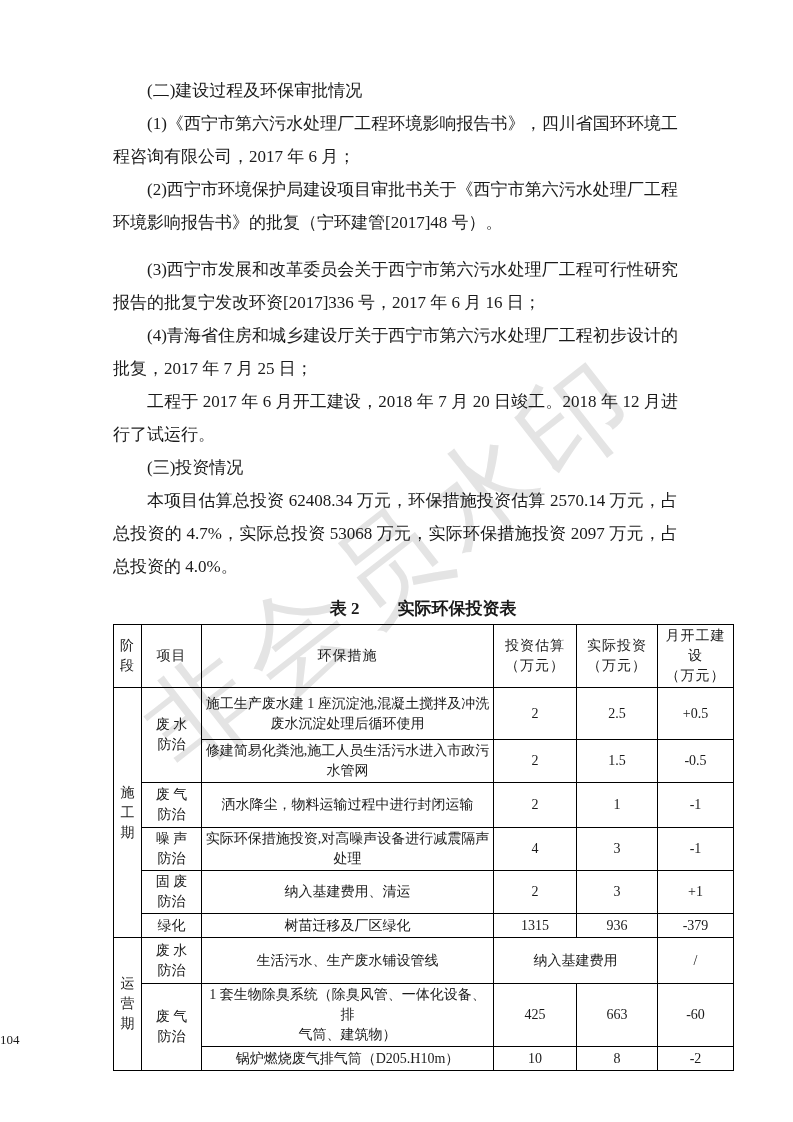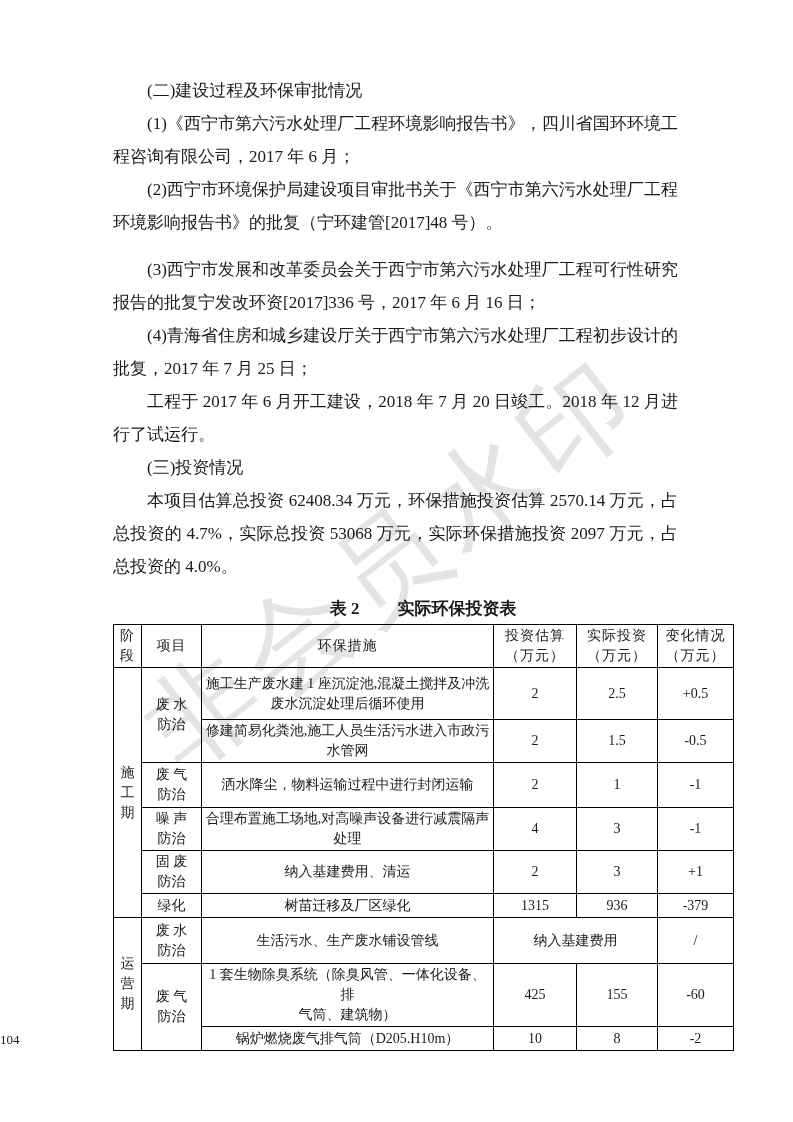--- a/index.html
+++ b/index.html
@@ -114,21 +114,21 @@
     <tbody>
         <tr style="height:42px;">
       <th class="hdr stage">阶
 段</th>
       <th class="hdr">项目</th>
       <th class="hdr">环保措施</th>
       <th class="hdr">投资估算
 （万元）</th>
       <th class="hdr">实际投资
 （万元）</th>
-      <th class="hdr">变化情况
+      <th class="hdr">月开工建设
 （万元）</th>
     </tr>
     <tr style="height:52px;">
       <td class="stage" rowspan="6">施
 工
 期</td>
       <td rowspan="2">废 水
 防治</td>
       <td class="measure">施工生产废水建 1 座沉淀池,混凝土搅拌及冲洗
 废水沉淀处理后循环使用</td>
@@ -147,21 +147,21 @@
       <td>废 气
 防治</td>
       <td class="measure">洒水降尘，物料运输过程中进行封闭运输</td>
       <td>2</td>
       <td>1</td>
       <td>-1</td>
     </tr>
     <tr style="height:43px;">
       <td>噪 声
 防治</td>
-      <td class="measure">合理布置施工场地,对高噪声设备进行减震隔声
+      <td class="measure">实际环保措施投资,对高噪声设备进行减震隔声
 处理</td>
       <td>4</td>
       <td>3</td>
       <td>-1</td>
     </tr>
     <tr style="height:42px;">
       <td>固 废
 防治</td>
       <td class="measure">纳入基建费用、清运</td>
       <td>2</td>
@@ -184,21 +184,21 @@
       <td class="measure">生活污水、生产废水铺设管线</td>
       <td class="left" colspan="2">纳入基建费用</td>
       <td class="left">/</td>
     </tr>
     <tr style="height:50px;">
       <td rowspan="2">废 气
 防治</td>
       <td class="measure">1 套生物除臭系统（除臭风管、一体化设备、排
 气筒、建筑物）</td>
       <td>425</td>
-      <td>155</td>
+      <td>663</td>
       <td>-60</td>
     </tr>
     <tr style="height:24px;">
       <td class="measure">锅炉燃烧废气排气筒（D205.H10m）</td>
       <td>10</td>
       <td>8</td>
       <td>-2</td>
     </tr>
   </tbody>
     </table>

